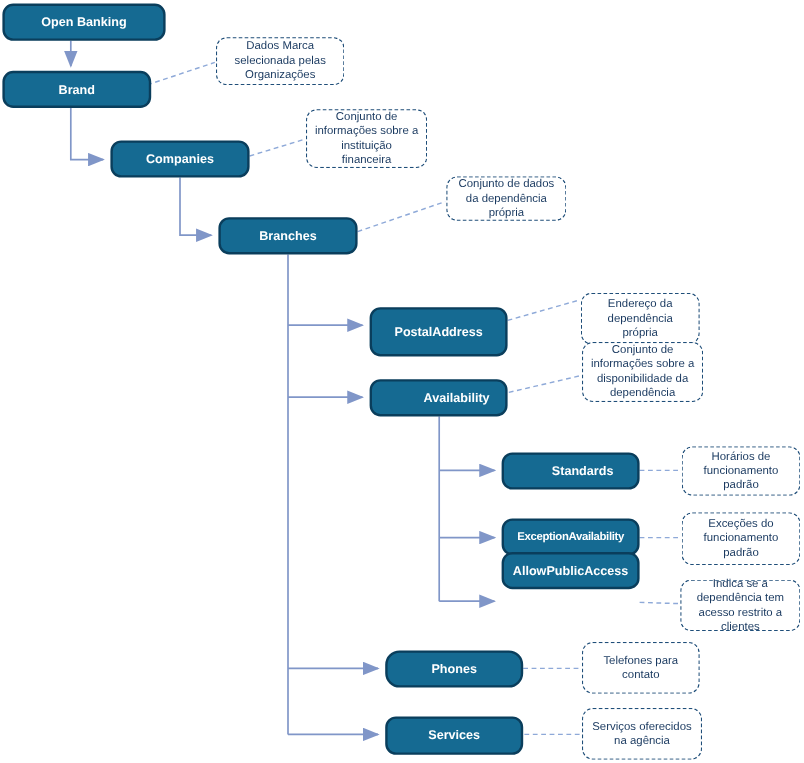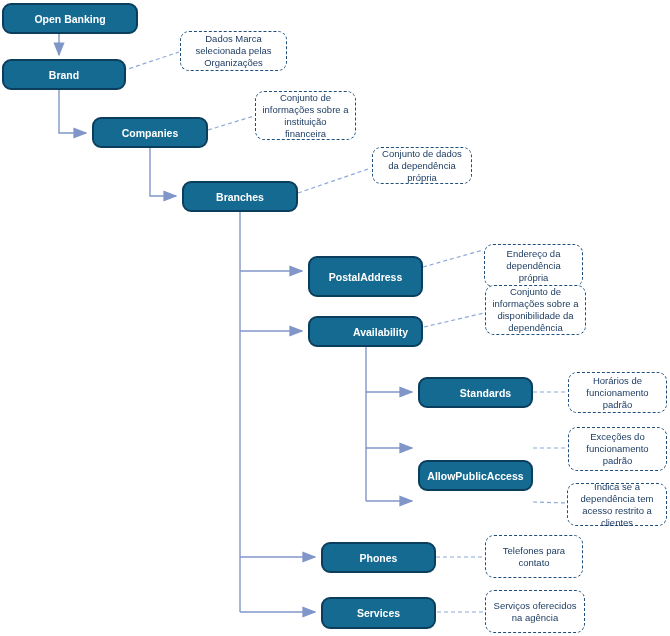--- a/index.html
+++ b/index.html
@@ -109,24 +109,27 @@
   </div>
   <div class="node" style="left:308px; top:256px; width:115px; height:41px;">
     <span>PostalAddress</span>
   </div>
   <div class="node" style="left:308px; top:316px; width:115px; height:31px;padding-left:30px;">
     <span>Availability</span>
   </div>
   <div class="node" style="left:418px; top:377px; width:115px; height:31px;padding-left:20px;">
     <span>Standards</span>
   </div>
+  <div class="node" style="left:418px; top:432px; width:115px; height:31px;">
+    <span class="lbl-small">ExceptionAvailability</span>
+  </div>
   <div class="node" style="left:418px; top:460px; width:115px; height:31px;">
     <span>AllowPublicAccess</span>
   </div>
-  <div class="node" style="left:321px; top:542px; width:115px; height:31px;">
+  <div class="node" style="left:321px; top:542px; width:115px; height:31px;border-radius:12px;">
     <span>Phones</span>
   </div>
   <div class="node" style="left:321px; top:597px; width:115px; height:32px;">
     <span>Services</span>
   </div>
 
   <div class="note" style="left:180px; top:31px; width:107px; height:40px;">
     <span>Dados Marca
 selecionada pelas
 Organizações</span>

